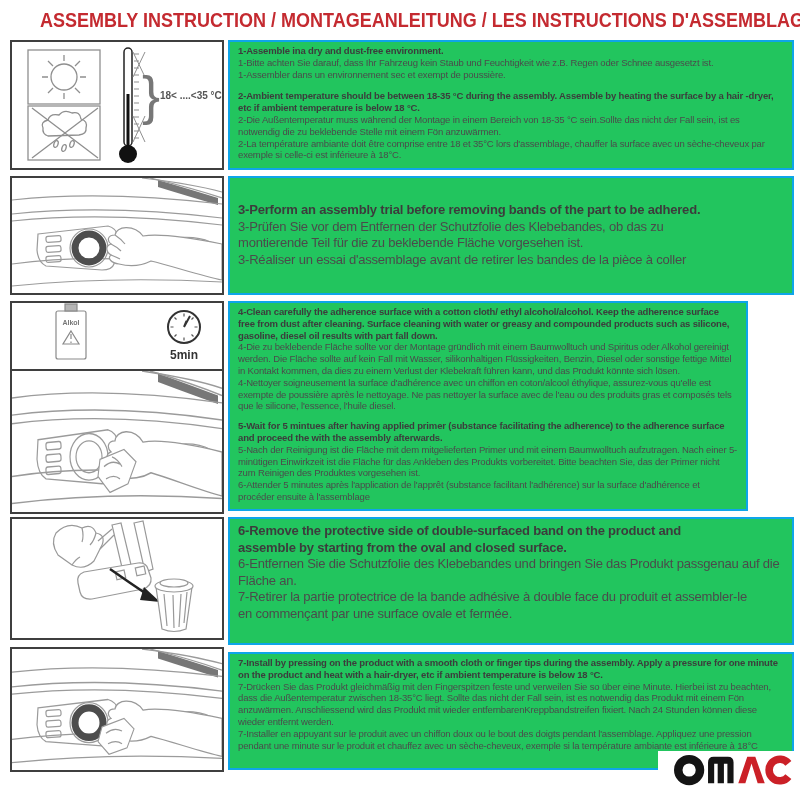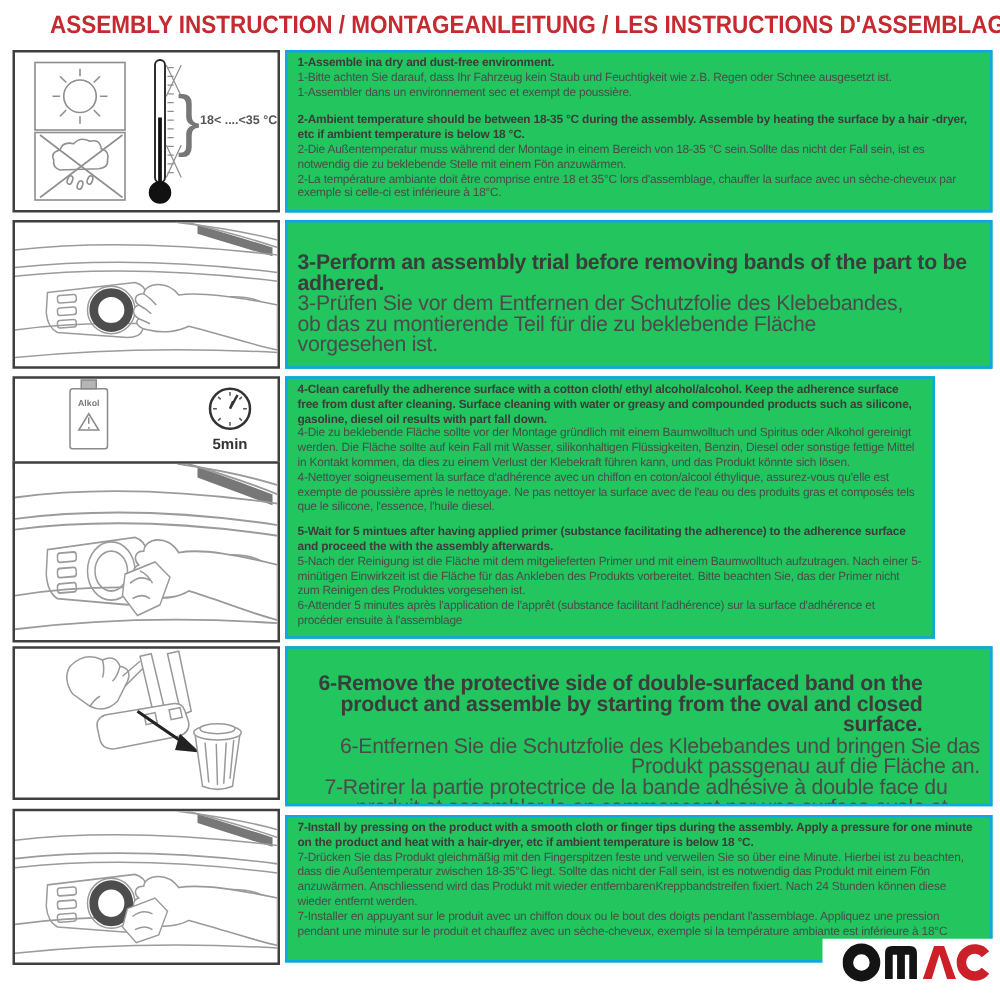--- a/index.html
+++ b/index.html
@@ -8,25 +8,25 @@
   .title{position:absolute;top:9px;left:0;width:800px;text-align:center;
          font-size:20px;font-weight:800;color:#c42a30;letter-spacing:0;
          transform:scaleX(0.9);transform-origin:center;white-space:nowrap;}
   .box{position:absolute;border:2px solid #3f3f3f;background:#fff;box-sizing:border-box;overflow:hidden;}
   .cell{position:absolute;border:2px solid #0ea5e9;background:#22c55e;box-sizing:border-box;
         overflow:hidden;padding:3px 8px 0 8px;}
   .cell p{margin:0;}
   .cell .en{font-weight:bold;color:#3c3c3c;}
   .cell .de,.cell .fr{font-weight:normal;color:#4b4b4b;}
   .small p{font-size:9.5px;line-height:11.8px;letter-spacing:-0.15px;}
-  .large p{font-size:17px;line-height:16.5px;letter-spacing:-0.2px;}
+  .large p{font-size:13px;line-height:16.5px;letter-spacing:-0.2px;}
   .step+.step{margin-top:10px;}
   #cell-3 .step+.step{margin-top:8px;}
   #cell-2{padding-top:24px;}
-  #cell-4{padding-top:20px;text-align:right;}
+  #cell-4{padding-top:4px;}
   .logo{position:absolute;top:751px;right:5px;background:#fff;padding:2px 0 2px 16px;}
   svg text{font-family:"Liberation Sans",sans-serif;}
 </style>
 </head>
 <body>
 
 <div class="page">
 
   <div class="title">ASSEMBLY INSTRUCTION / MONTAGEANLEITUNG / LES INSTRUCTIONS D'ASSEMBLAGE</div>
 
@@ -198,20 +198,21 @@
       <p class="en">2-Ambient temperature should be between 18-35 °C  during the assembly. Assemble by heating the surface by a hair -dryer, etc if ambient temperature is below 18 °C.</p>
       <p class="de">2-Die Außentemperatur muss während der Montage in einem Bereich von 18-35 °C  sein.Sollte das nicht der Fall sein, ist es notwendig die zu beklebende Stelle mit einem Fön anzuwärmen.</p>
       <p class="fr">2-La température ambiante doit être comprise entre 18 et 35°C lors d'assemblage, chauffer la surface avec un sèche-cheveux par exemple si celle-ci est inférieure à 18°C.</p>
     </div>
   </div>
 
   <div class="cell large" id="cell-2" style="left:228px;top:176px;width:566px;height:119px;">
     <div class="step">
       <p class="en">3-Perform an assembly trial before removing bands of the part to be adhered.</p>
       <p class="de" style="max-width:490px;">3-Prüfen Sie vor dem Entfernen der Schutzfolie des Klebebandes, ob das zu montierende Teil für die zu beklebende Fläche vorgesehen ist.</p>
+      <p class="fr">3-Réaliser un essai d'assemblage avant de retirer les bandes de la pièce à coller</p>
     </div>
   </div>
 
   <div class="cell small" id="cell-3" style="left:228px;top:301px;width:520px;height:210px;">
     <div class="step">
       <p class="en">4-Clean carefully the adherence surface with a cotton cloth/ ethyl alcohol/alcohol. Keep the adherence surface free from dust after cleaning. Surface cleaning with water or greasy and compounded products such as silicone, gasoline, diesel oil results with part fall down.</p>
       <p class="de">4-Die zu beklebende Fläche sollte vor der Montage gründlich mit einem Baumwolltuch und Spiritus oder Alkohol gereinigt werden. Die Fläche sollte auf kein Fall mit Wasser, silikonhaltigen Flüssigkeiten, Benzin, Diesel oder sonstige fettige Mittel in Kontakt kommen, da dies zu einem Verlust der Klebekraft führen kann, und das Produkt könnte sich lösen.</p>
       <p class="fr">4-Nettoyer soigneusement la surface d'adhérence avec un chiffon en coton/alcool éthylique, assurez-vous qu'elle est exempte de poussière après le nettoyage. Ne pas nettoyer la surface avec de l'eau ou des produits gras et composés tels que le silicone, l'essence, l'huile diesel.</p>
     </div>
     <div class="step">

